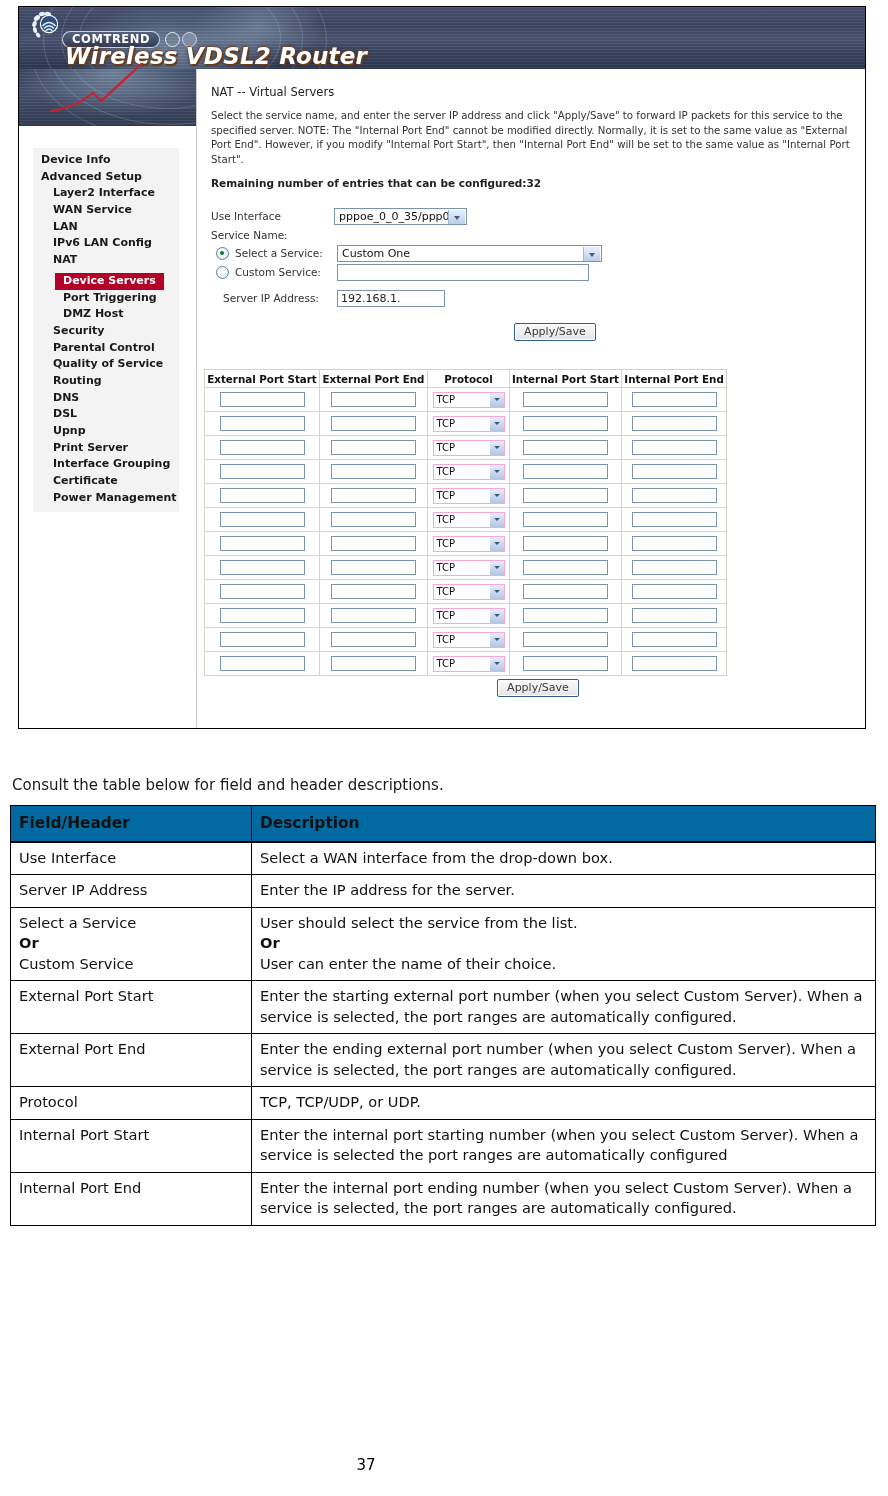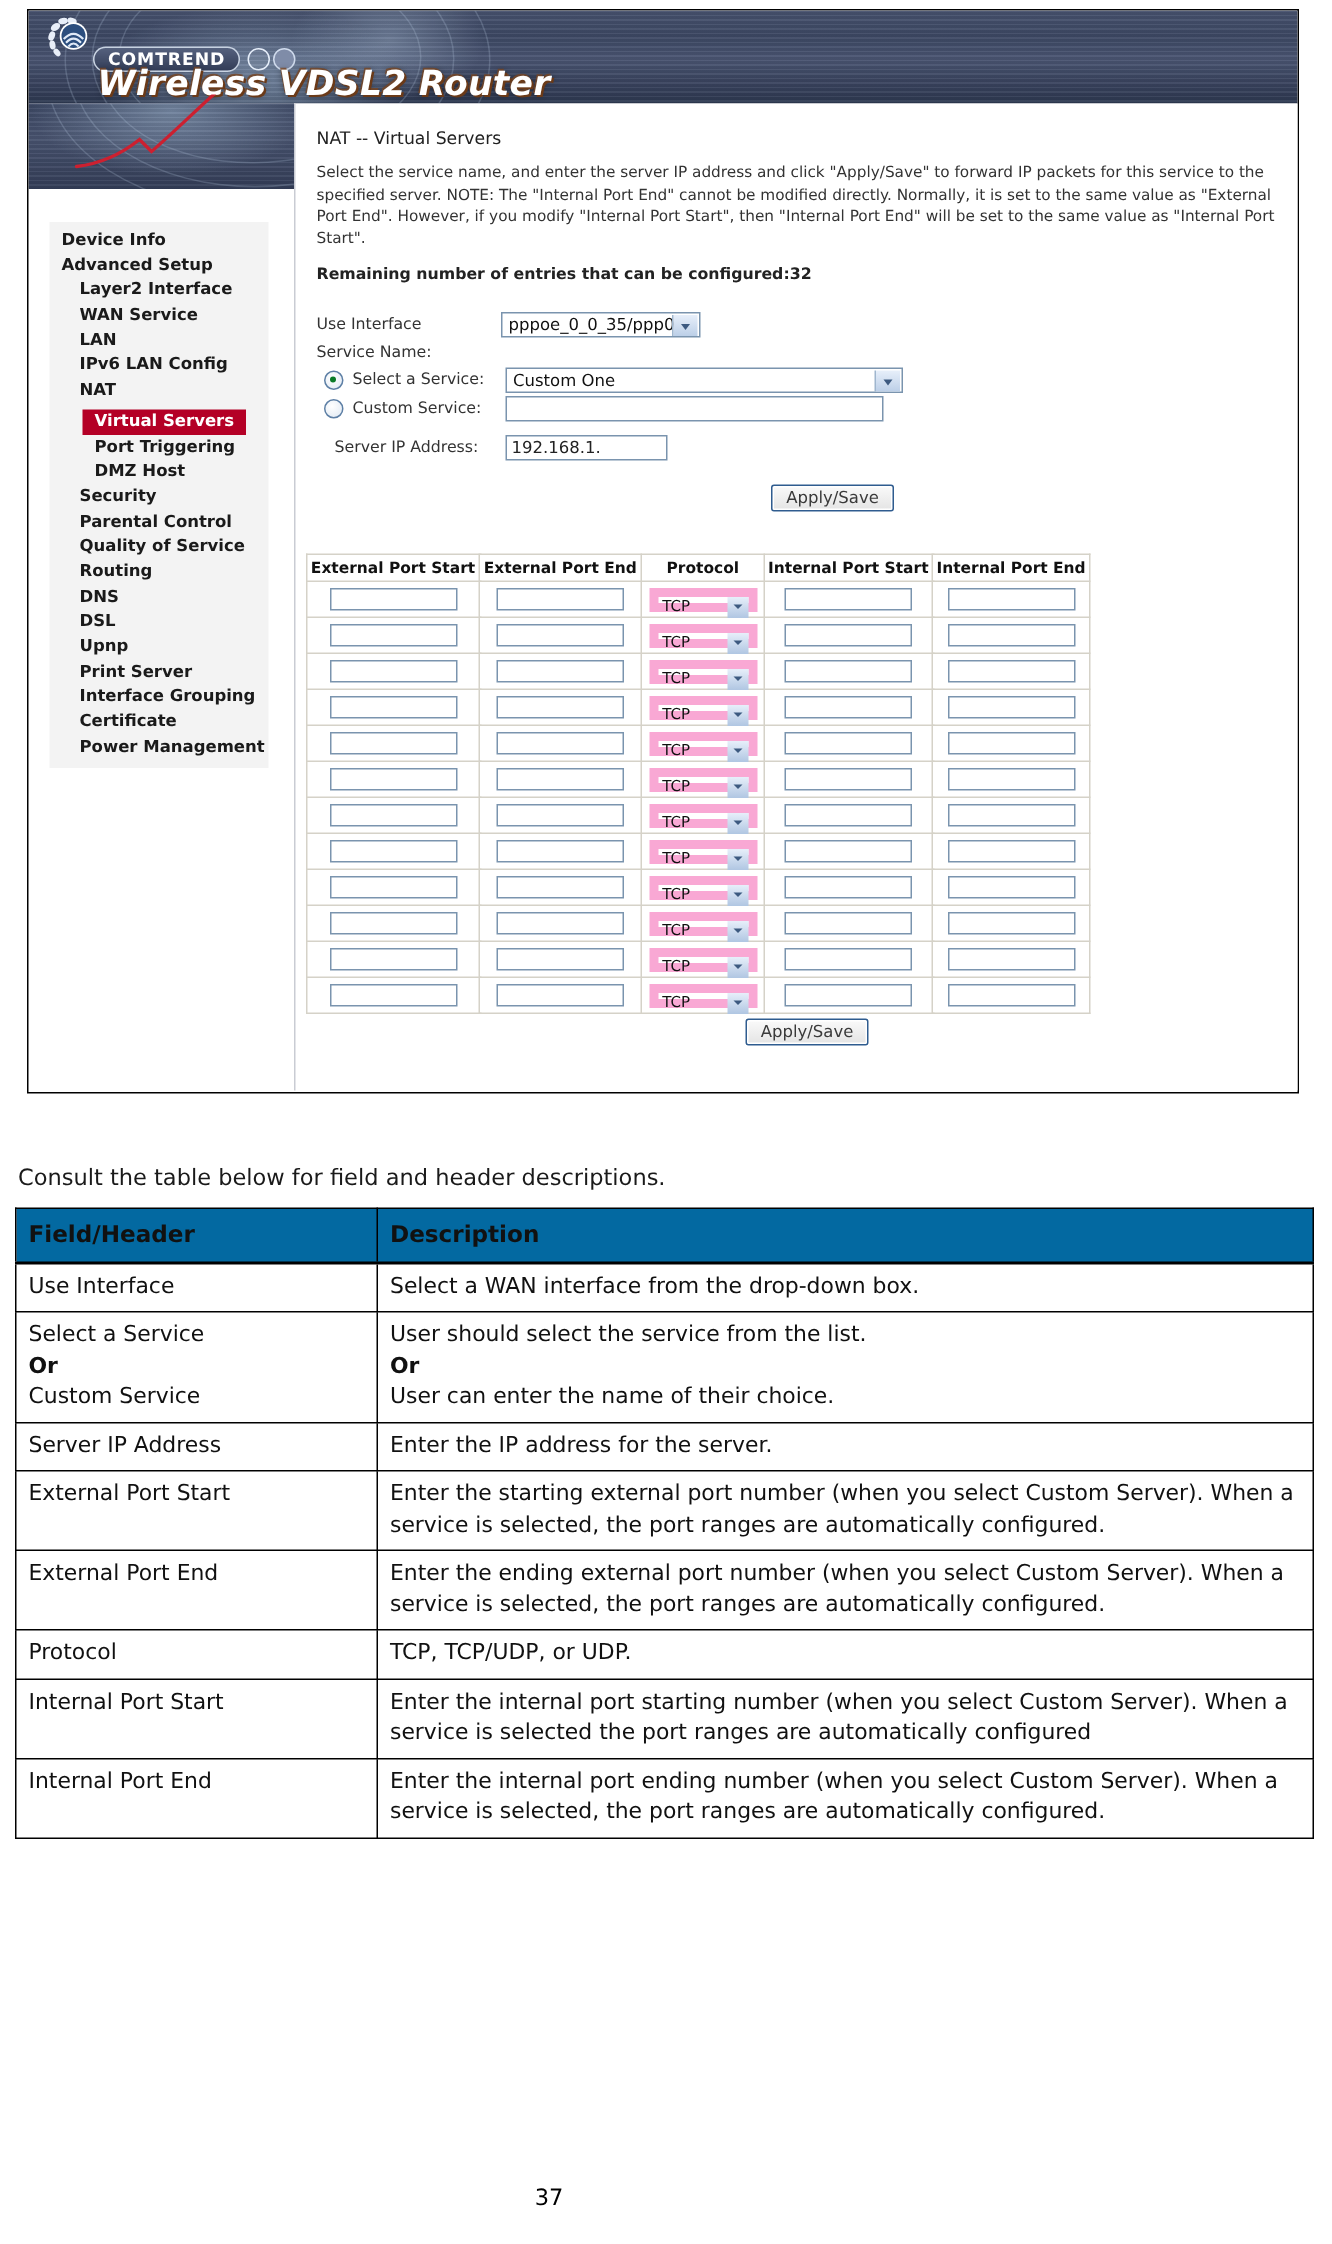--- a/index.html
+++ b/index.html
@@ -285,21 +285,21 @@
   .ptable td { height: 23px; }
   .cellbox {
     box-sizing: border-box;
     border: 1px solid #7a94ae;
     background: #ffffff;
     height: 15px;
     margin: 0 auto;
   }
   .cellsel {
     box-sizing: border-box;
-    border: 6px solid #f9a8d4;
+    border: 1px solid #f9a8d4;
     background: #ffffff;
     height: 16px;
     width: 72px;
     margin: 0 auto;
     position: relative;
     font-size: 10px;
     color: #111;
     text-align: left;
     padding-left: 3px;
     line-height: 14px;
@@ -407,21 +407,21 @@
   </svg>
 
   <div class="sidebar">
     <div class="menu-item lvl0">Device Info</div>
     <div class="menu-item lvl0">Advanced Setup</div>
     <div class="menu-item lvl1">Layer2 Interface</div>
     <div class="menu-item lvl1">WAN Service</div>
     <div class="menu-item lvl1">LAN</div>
     <div class="menu-item lvl1">IPv6 LAN Config</div>
     <div class="menu-item lvl1">NAT</div>
-    <div><span class="menu-item selected">Virtual Servers</span></div>
+    <div><span class="menu-item selected">Device Servers</span></div>
     <div class="menu-item lvl2">Port Triggering</div>
     <div class="menu-item lvl2">DMZ Host</div>
     <div class="menu-item lvl1">Security</div>
     <div class="menu-item lvl1">Parental Control</div>
     <div class="menu-item lvl1">Quality of Service</div>
     <div class="menu-item lvl1">Routing</div>
     <div class="menu-item lvl1">DNS</div>
     <div class="menu-item lvl1">DSL</div>
     <div class="menu-item lvl1">Upnp</div>
     <div class="menu-item lvl1">Print Server</div>
@@ -706,36 +706,36 @@
       <th class="c1">Field/Header</th>
       <th>Description</th>
     </tr>
   </thead>
   <tbody>
     <tr>
       <td class="c1">Use Interface</td>
       <td>Select a WAN interface from the drop-down box.</td>
     </tr>
     <tr>
+      <td class="c1">Server IP Address</td>
+      <td>Enter the IP address for the server.</td>
+    </tr>
+    <tr>
       <td class="c1">
         <div>Select a Service</div>
         <div style="font-weight:bold">Or</div>
         <div>Custom Service</div>
       </td>
       <td>
         <div>User should select the service from the list.</div>
         <div style="font-weight:bold">Or</div>
         <div>User can enter the name of their choice.</div>
       </td>
     </tr>
     <tr>
-      <td class="c1">Server IP Address</td>
-      <td>Enter the IP address for the server.</td>
-    </tr>
-    <tr>
       <td class="c1">External Port Start</td>
       <td>Enter the starting external port number (when you select Custom Server). When a service is selected, the port ranges are automatically configured.</td>
     </tr>
     <tr>
       <td class="c1">External Port End</td>
       <td>Enter the ending external port number (when you select Custom Server). When a service is selected, the port ranges are automatically configured.</td>
     </tr>
     <tr>
       <td class="c1">Protocol</td>
       <td>TCP, TCP/UDP, or UDP.</td>

